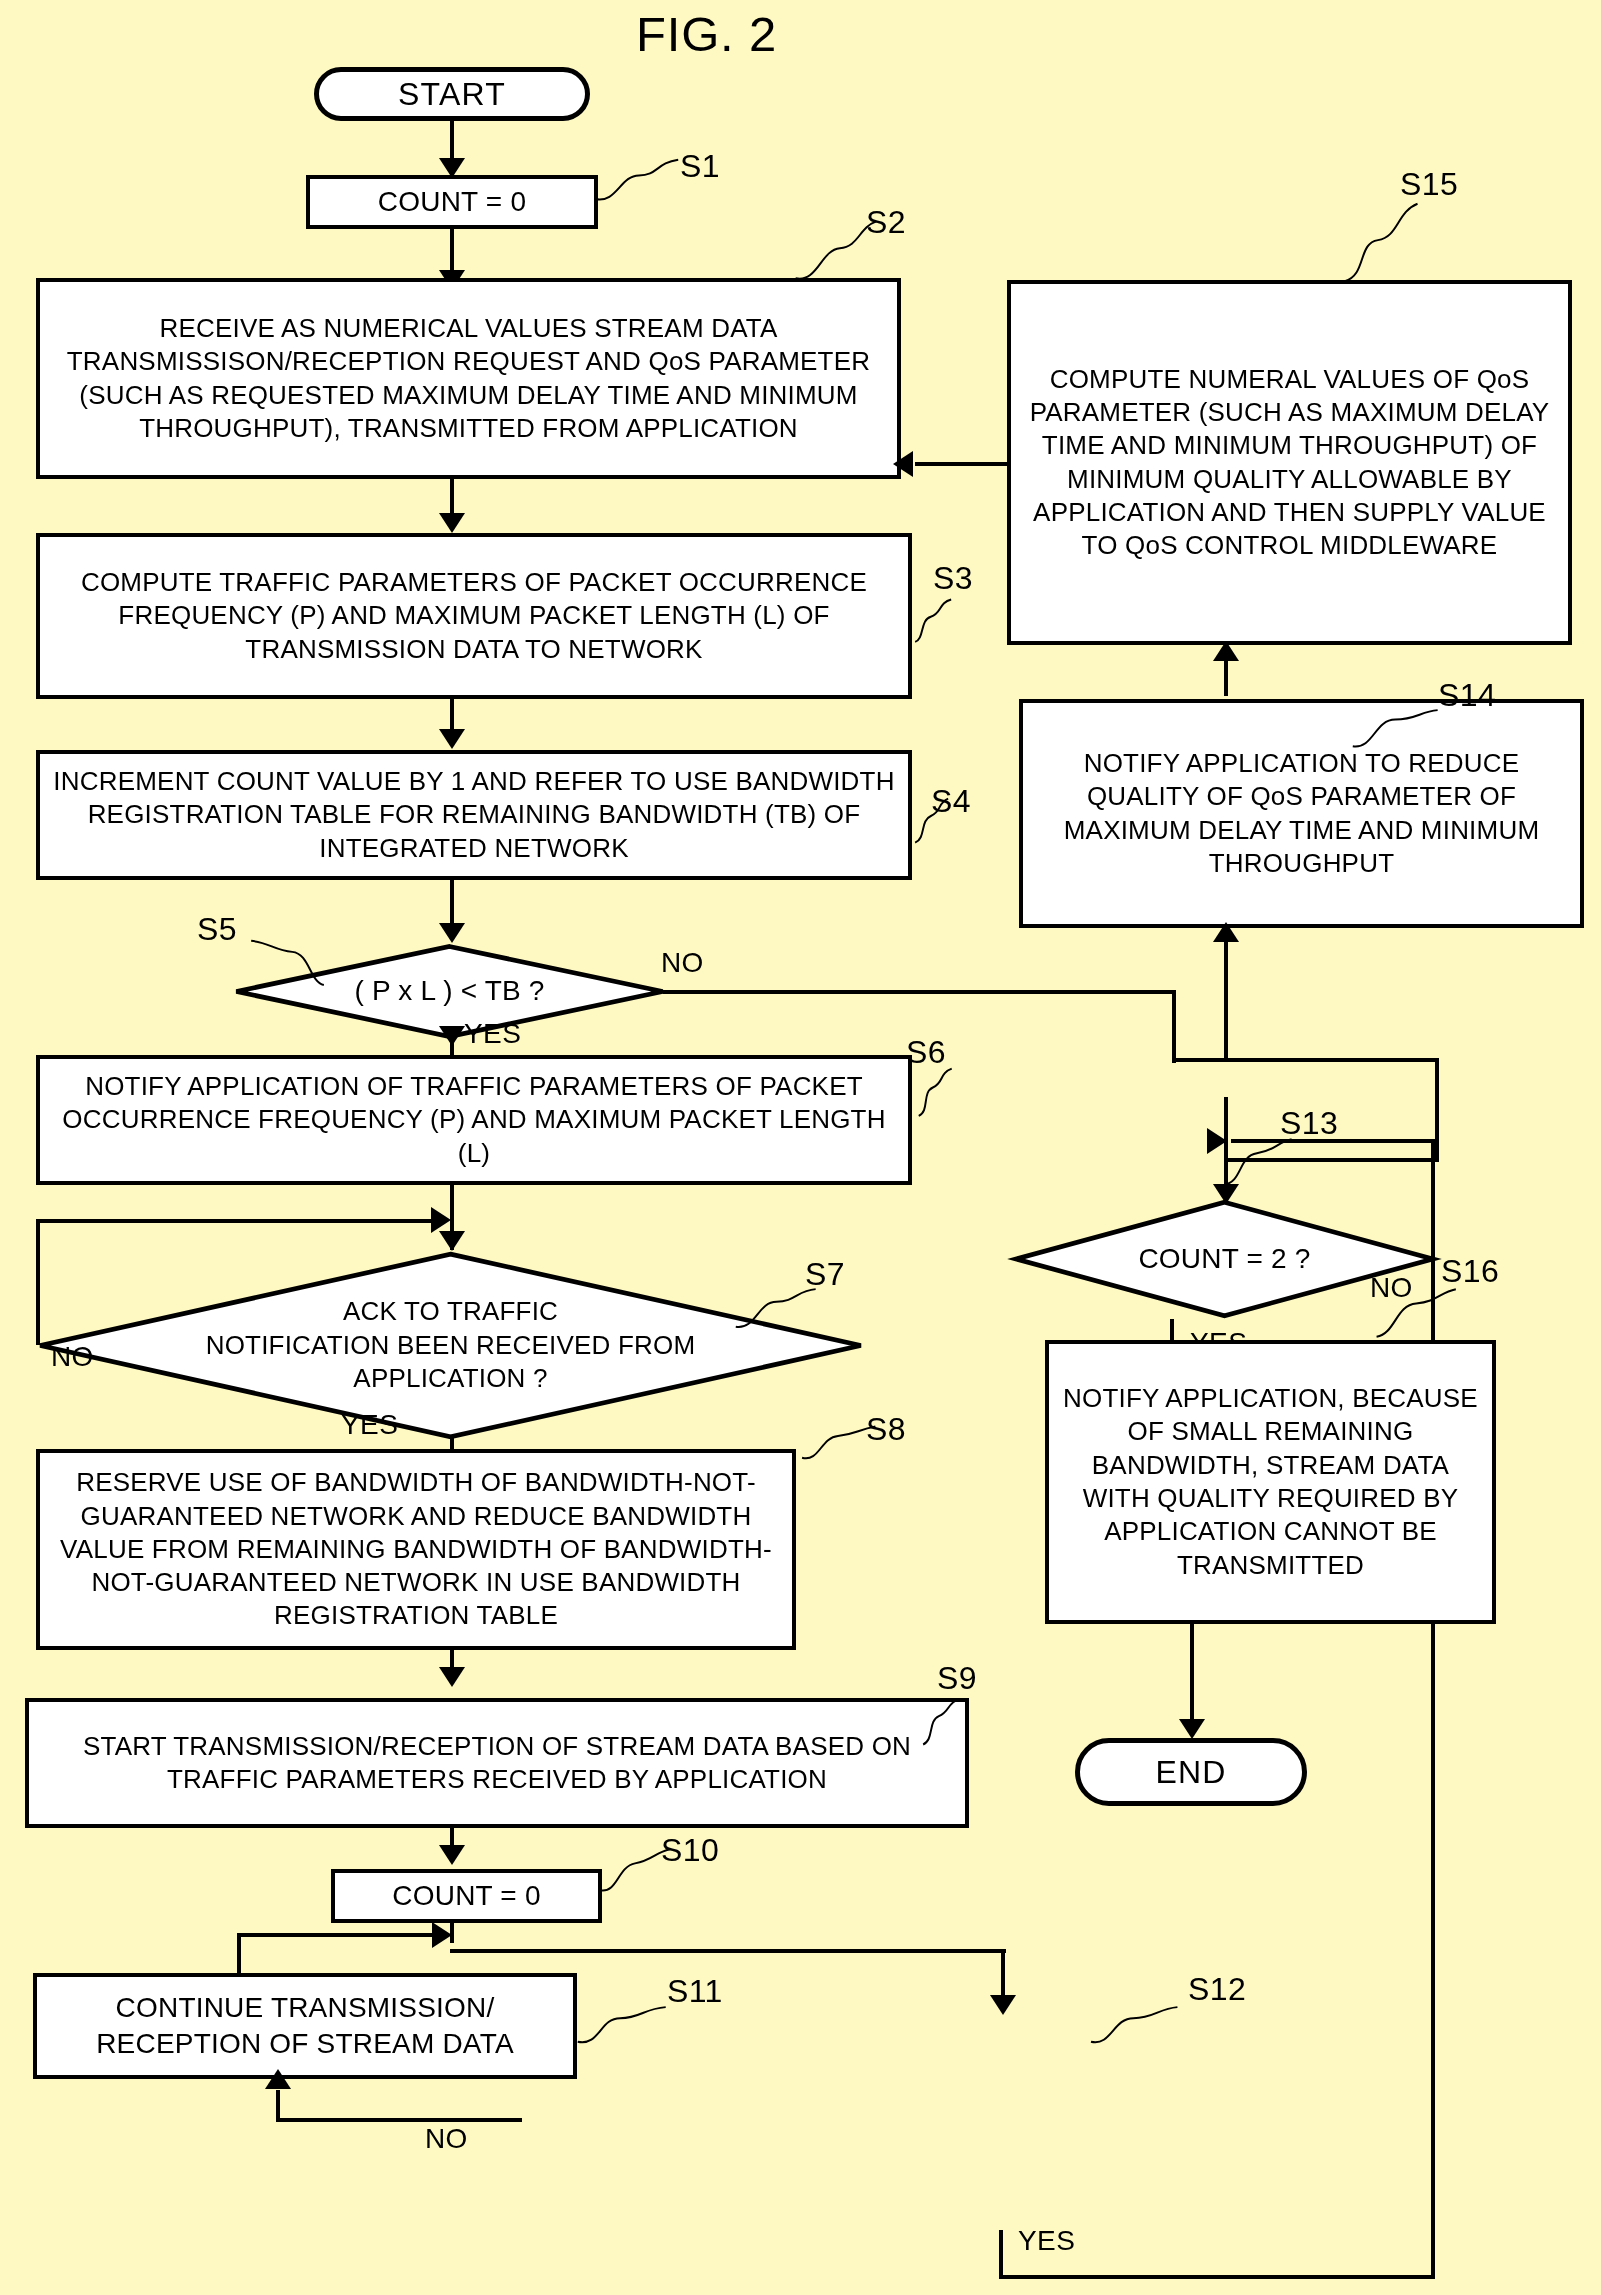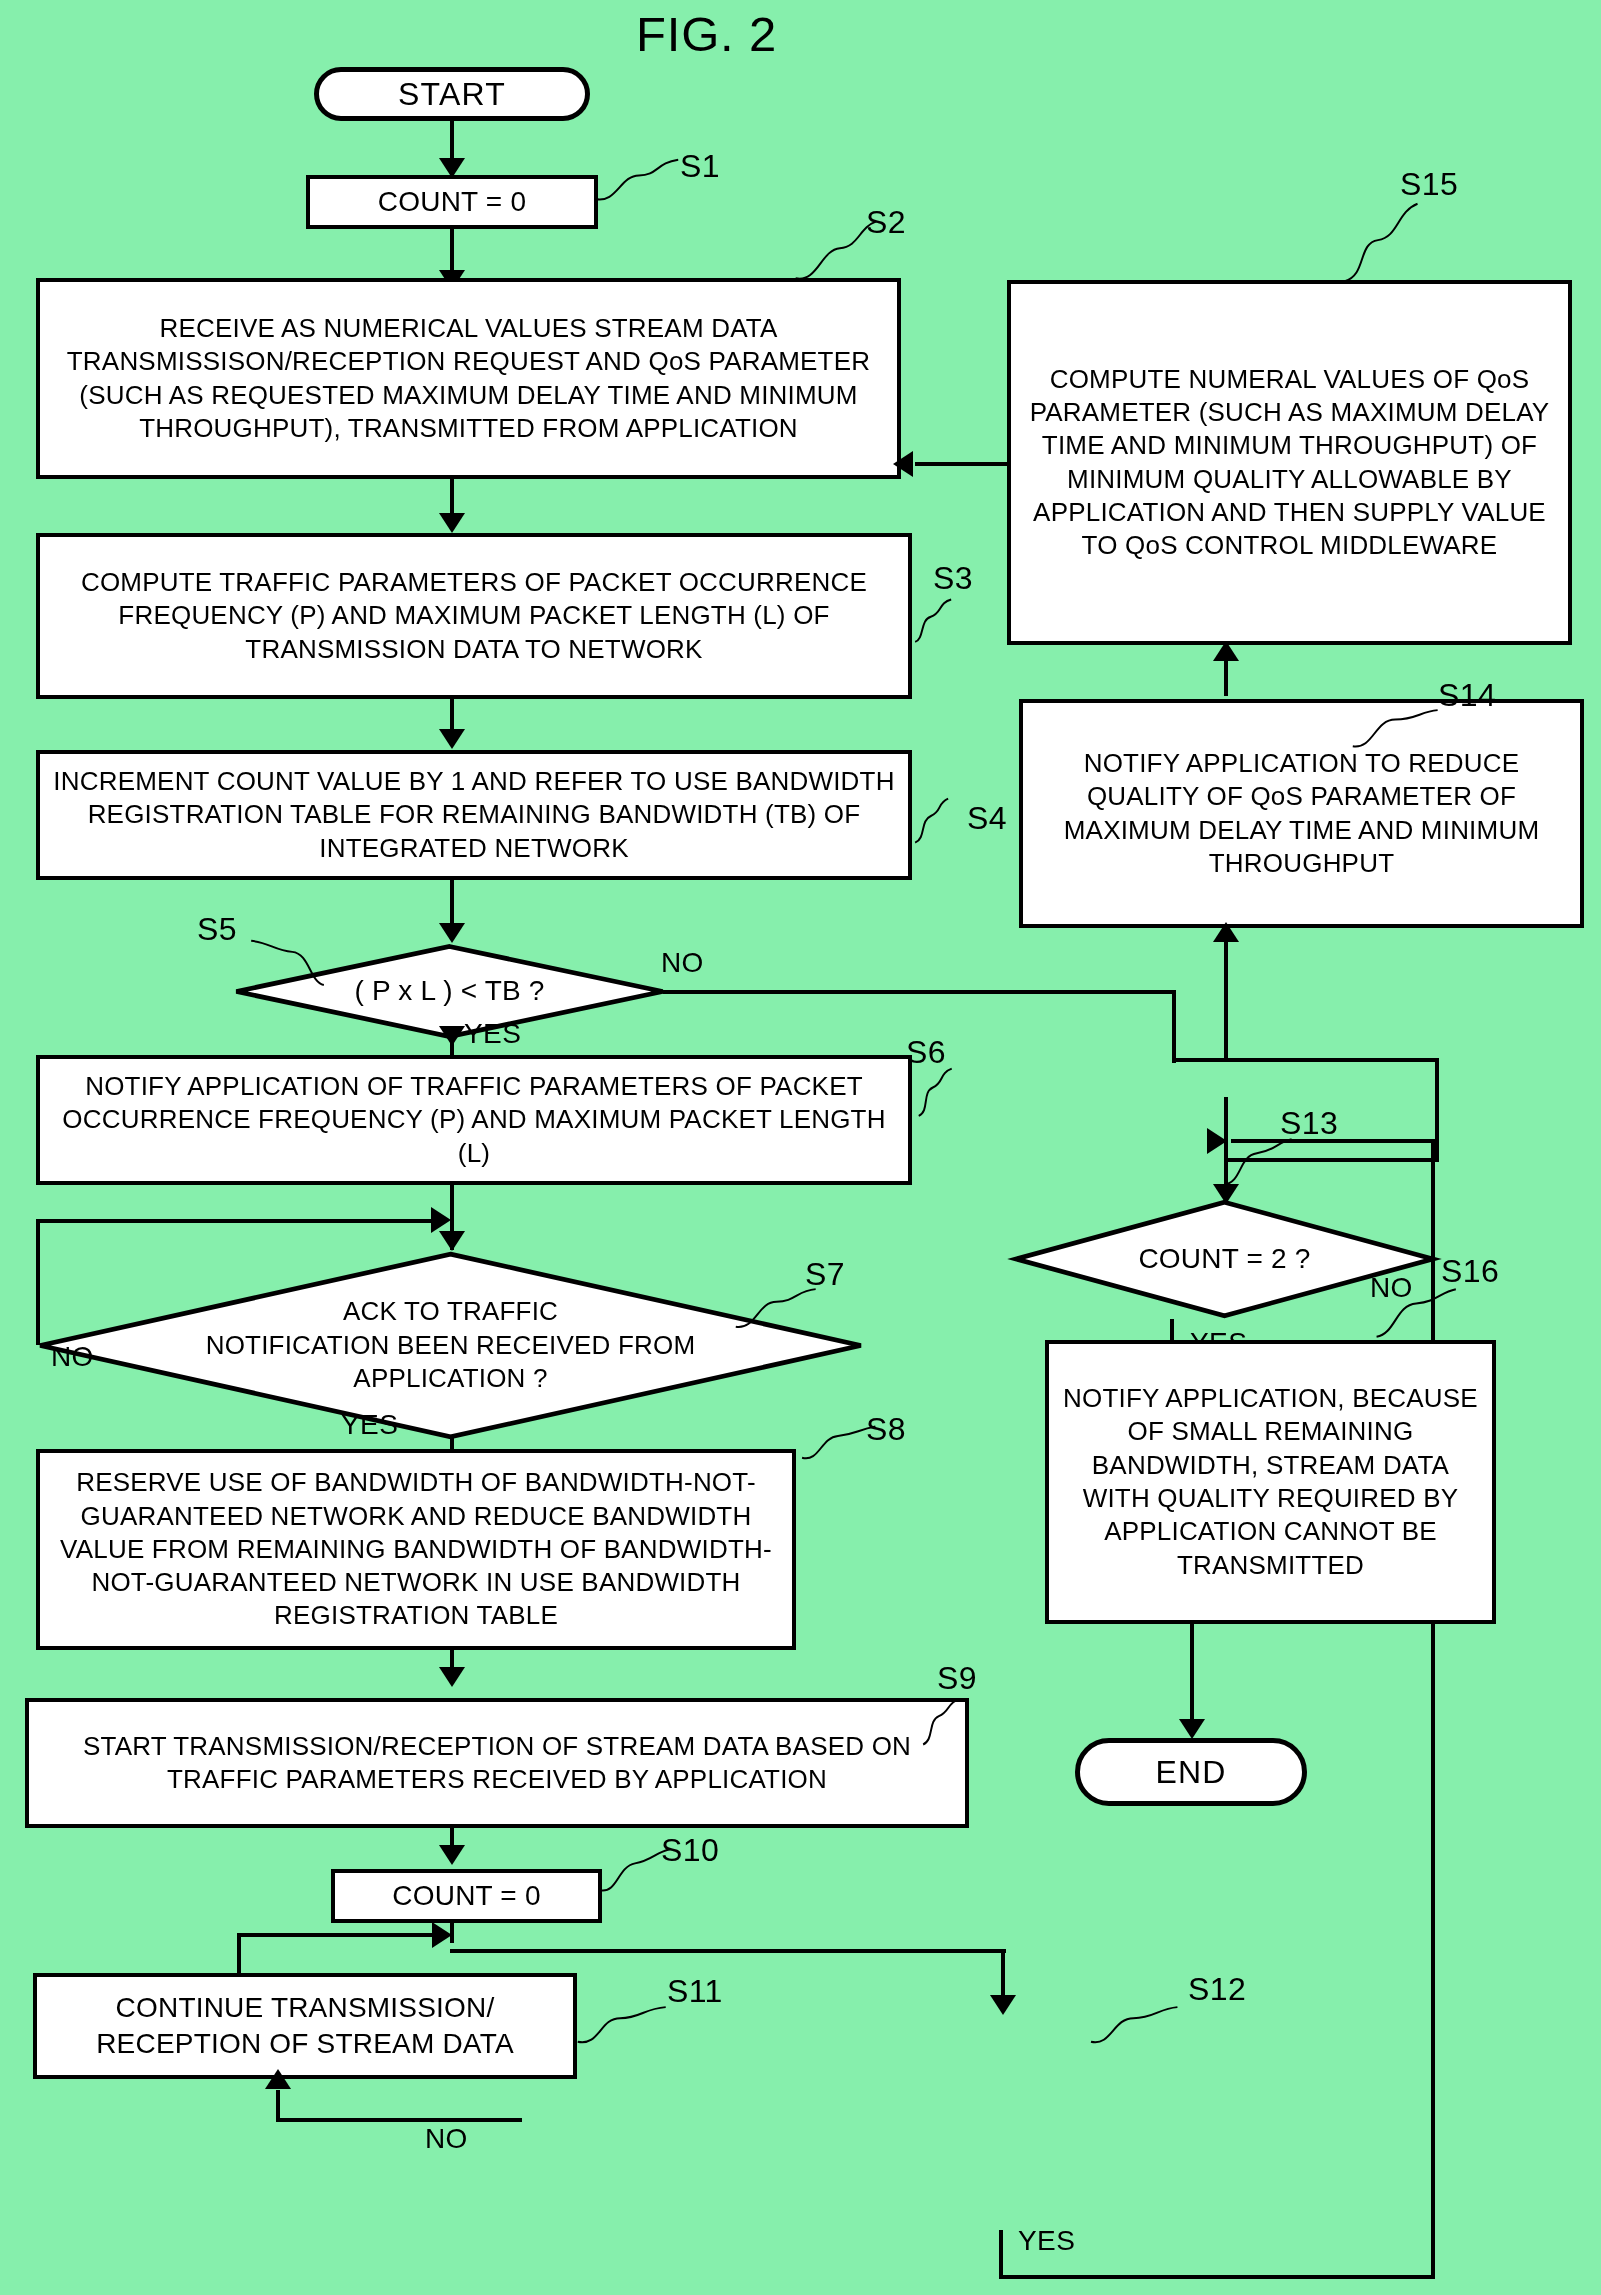--- a/index.html
+++ b/index.html
@@ -1,17 +1,17 @@
 <!DOCTYPE html>
 <html style="font-size:12.6px"><head>
 <meta charset="utf-8">
 <style>
   html,body{margin:0;padding:0;background:#fff;}
   body{font-family:"Liberation Sans", sans-serif;color:#000;}
-  #page{position:relative;width:1601px;height:2295px;background:#86efac;overflow:hidden;}
+  #page{position:relative;width:1601px;height:2295px;background:#fef9c3;overflow:hidden;}
 
   .fig-title{
     position:absolute;font-size:49px;font-weight:400;letter-spacing:0.8px;
     white-space:nowrap;
   }
 
   
   .term{
     position:absolute;border:5.5px solid #000;border-radius:55px;
     display:flex;align-items:center;justify-content:center;
@@ -91,21 +91,21 @@
   <div class="box" style="left:36px;top:533px;width:876px;height:166px;">COMPUTE TRAFFIC PARAMETERS OF PACKET OCCURRENCE FREQUENCY (P) AND MAXIMUM PACKET LENGTH (L)  OF TRANSMISSION DATA TO NETWORK</div>
   <div class="sref" style="left:933px;top:560px;">S3</div>
   <svg class="squig" style="left:912px;top:598px;width:47px;height:47px;" viewBox="0 0 60 60" width="47" height="47">
     <path d="M4,56 C16,52 10,28 24,24 C38,20 34,6 50,2" stroke="#000" stroke-width="2.5" fill="none"></path>
   </svg>
 
   <div class="ln lnv" style="left:450px;top:699px;height:35px;"></div>
   <div class="ar ar-d" style="left:439px;top:729px;"></div>
 
   <div class="box" style="left:36px;top:750px;width:876px;height:130px;">INCREMENT COUNT VALUE BY 1 AND REFER TO USE BANDWIDTH REGISTRATION TABLE FOR REMAINING BANDWIDTH (TB) OF INTEGRATED NETWORK</div>
-  <div class="sref" style="left:931px;top:800px;margin-left:36px;">S4</div>
+  <div class="sref" style="left:931px;top:783px;">S4</div>
   <svg class="squig" style="left:912px;top:797px;width:44px;height:49px;" viewBox="0 0 56 62" width="44" height="49">
     <path d="M4,58 C18,52 10,30 24,24 C38,18 32,8 46,2" stroke="#000" stroke-width="2.5" fill="none"></path>
   </svg>
 
   <div class="ln lnv" style="left:450px;top:880px;height:49px;"></div>
   <div class="ar ar-d" style="left:439px;top:923px;"></div>
 
   <div class="dia d-small" style="left:234px;top:944px;width:431px;height:95px;">
     <svg width="431" height="95" viewBox="0 0 546 120">
       <polygon points="273,3 543,60 273,117 3,60" fill="#fff" stroke="#000" stroke-width="6"></polygon>

